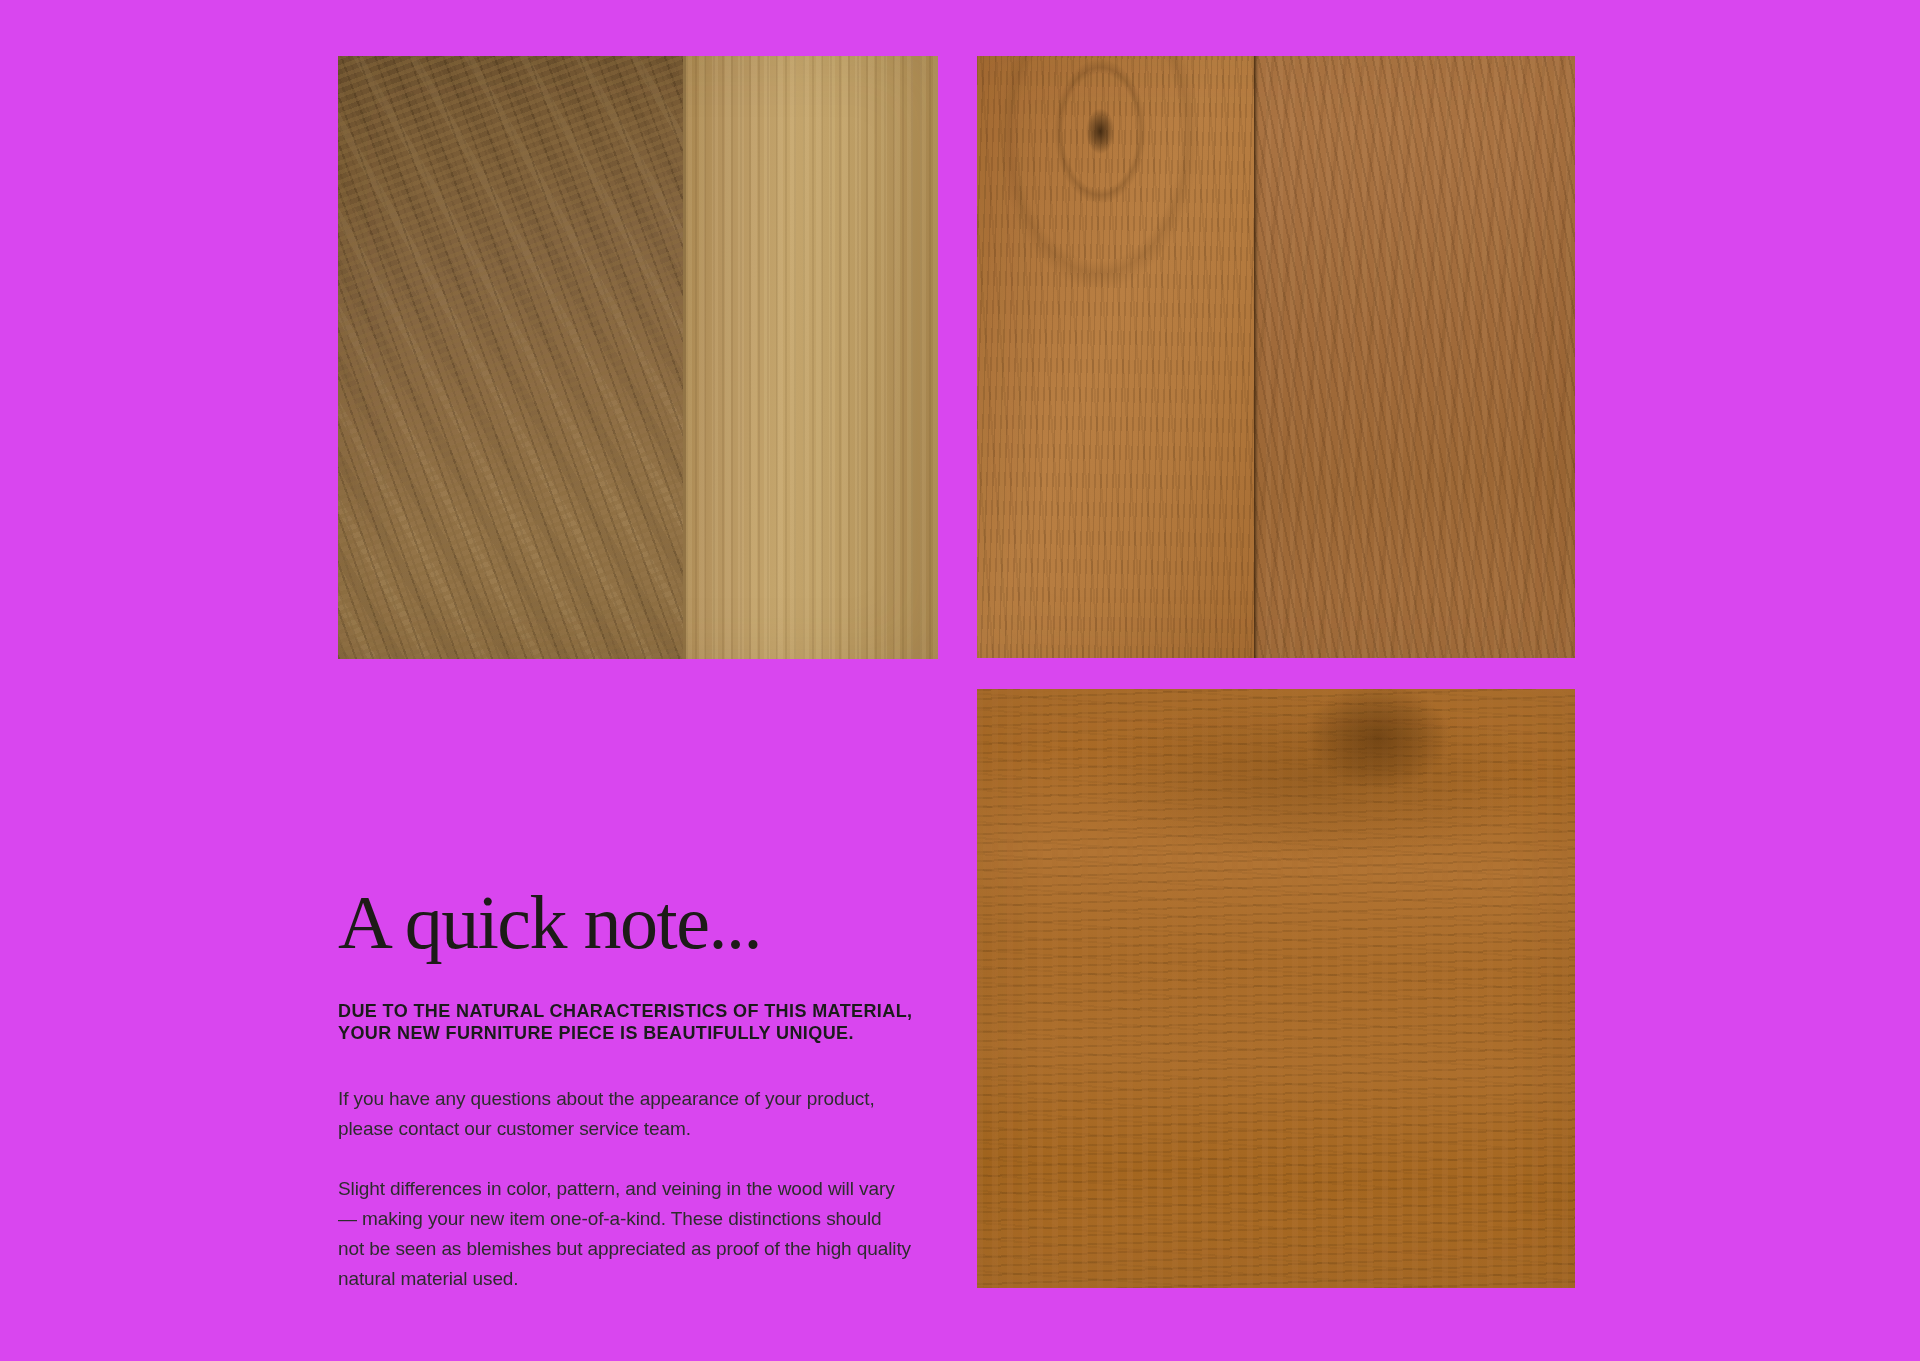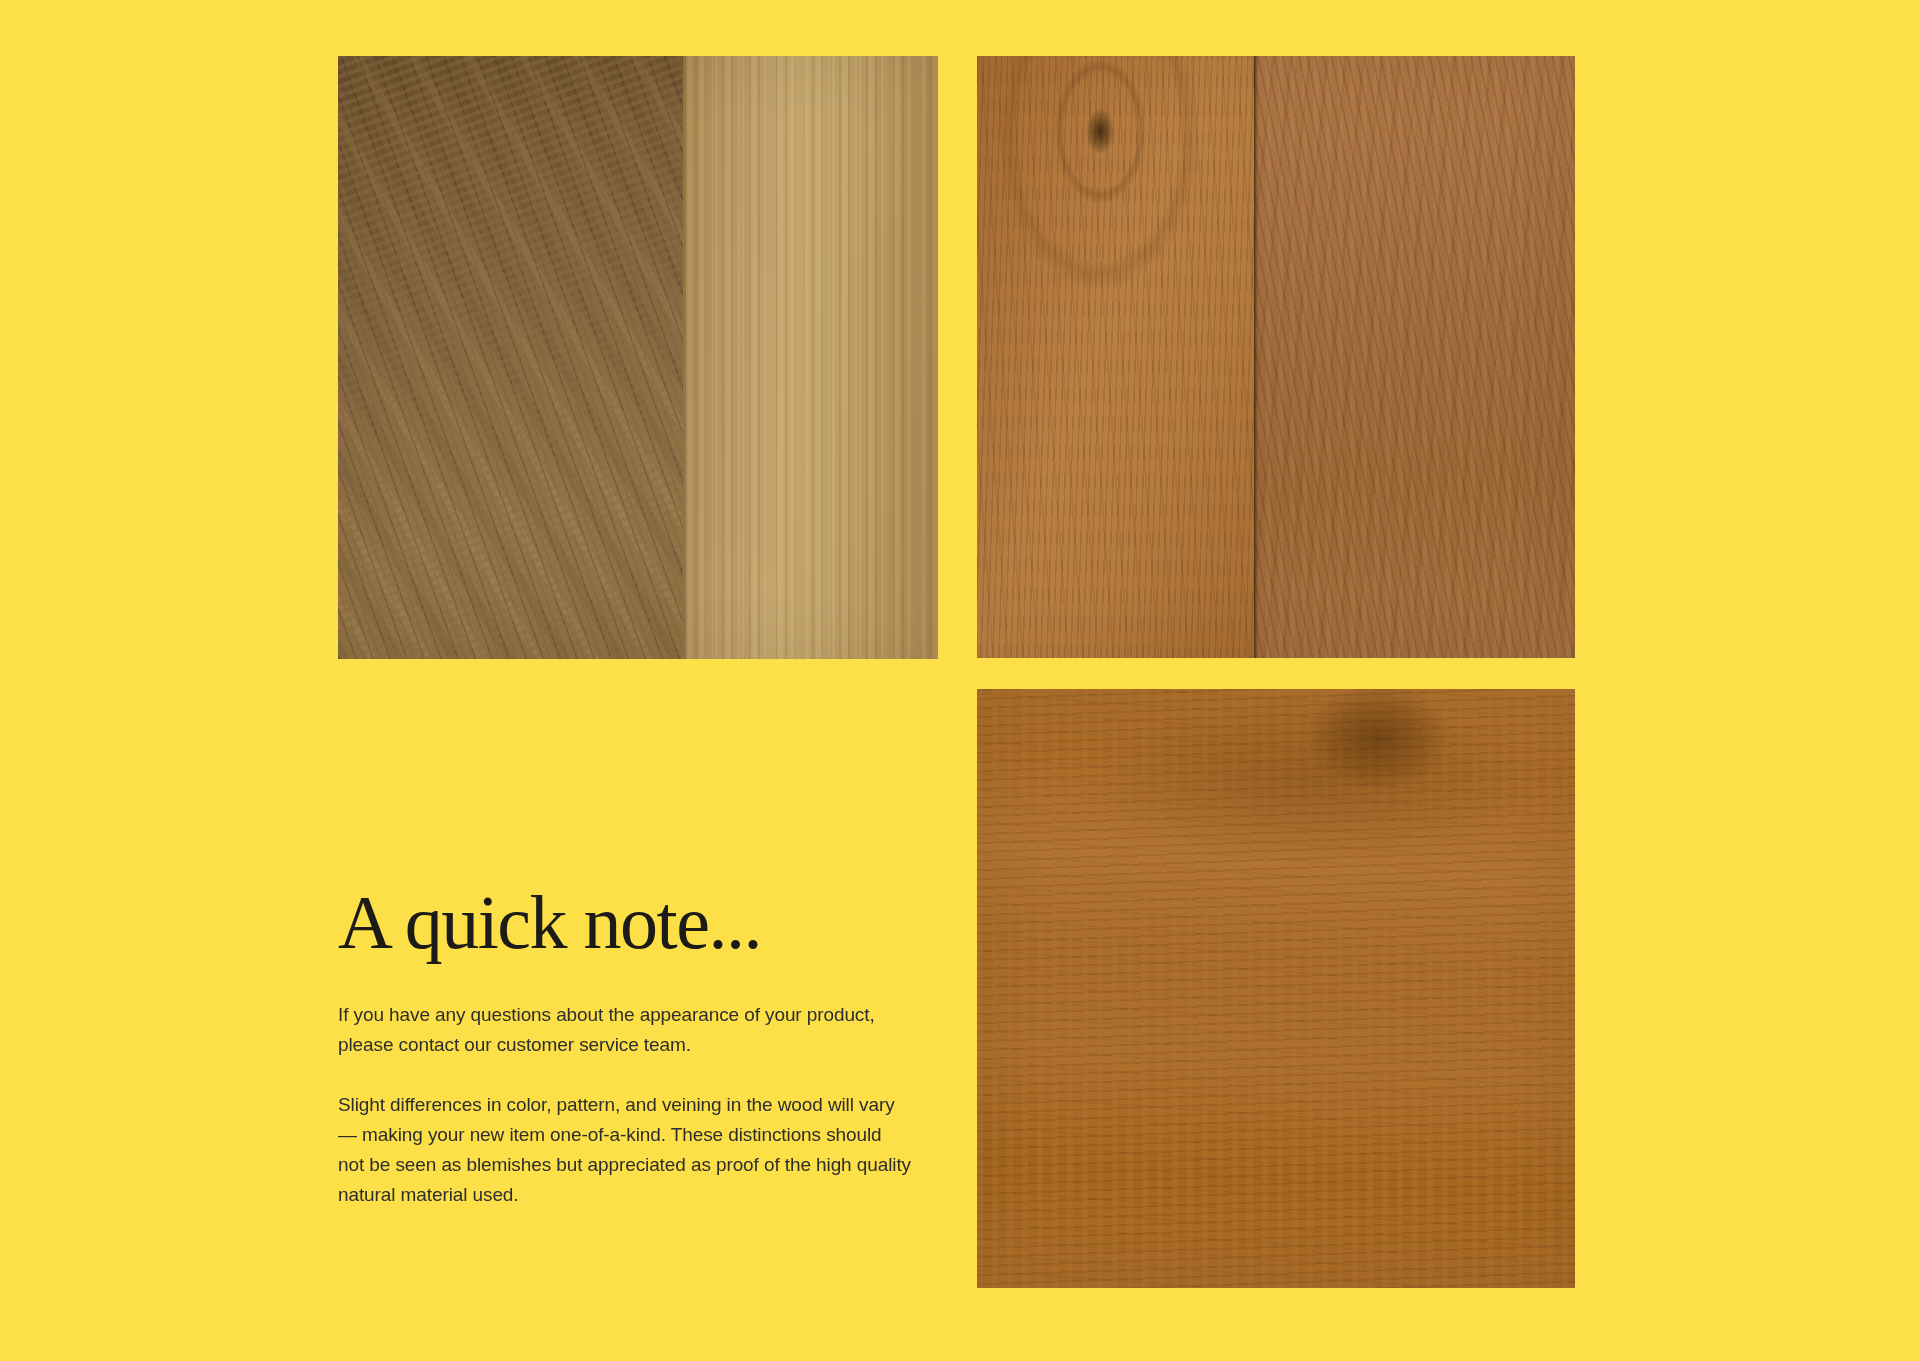--- a/index.html
+++ b/index.html
@@ -4,21 +4,21 @@
 <style>
   html, body {
     margin: 0;
     padding: 0;
     background: #ffffff;
   }
   .stage {
     position: relative;
     width: 1920px;
     height: 1361px;
-    background: #fde047;
+    background: #d946ef;
     overflow: hidden;
     font-family: "Liberation Sans", sans-serif;
   }
 
   
   .fig {
     position: absolute;
     overflow: hidden;
   }
   .fig::after {
@@ -135,20 +135,22 @@
   <div class="fig" id="fig2">
     <div class="plank f2l"></div>
     <div class="plank f2r"></div>
     <div class="seam"></div>
   </div>
 
   <div class="fig" id="fig3"></div>
 
   <div class="text-block">
     <h2 class="heading">A quick note...</h2>
+    <p class="subheading">DUE TO THE NATURAL CHARACTERISTICS OF THIS MATERIAL,
+YOUR NEW FURNITURE PIECE IS BEAUTIFULLY UNIQUE.</p>
     <p class="body-para">If you have any questions about the appearance of your product,
 please contact our customer service team.</p>
     <p class="body-para">Slight differences in color, pattern, and veining in the wood will vary
 — making your new item one-of-a-kind. These distinctions should
 not be seen as blemishes but appreciated as proof of the high quality
 natural material used.</p>
   </div>
 
 </div>
 

